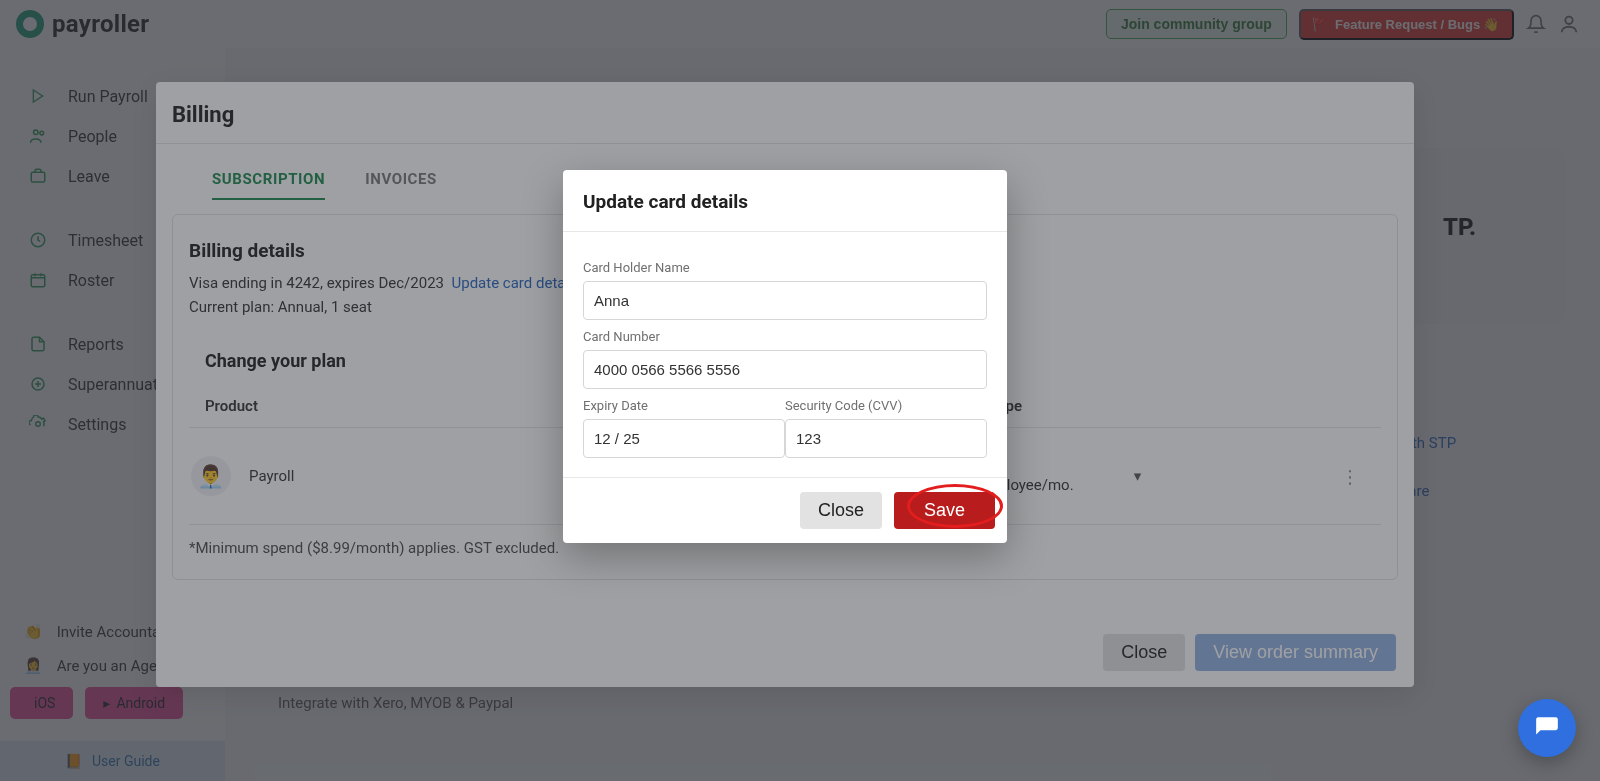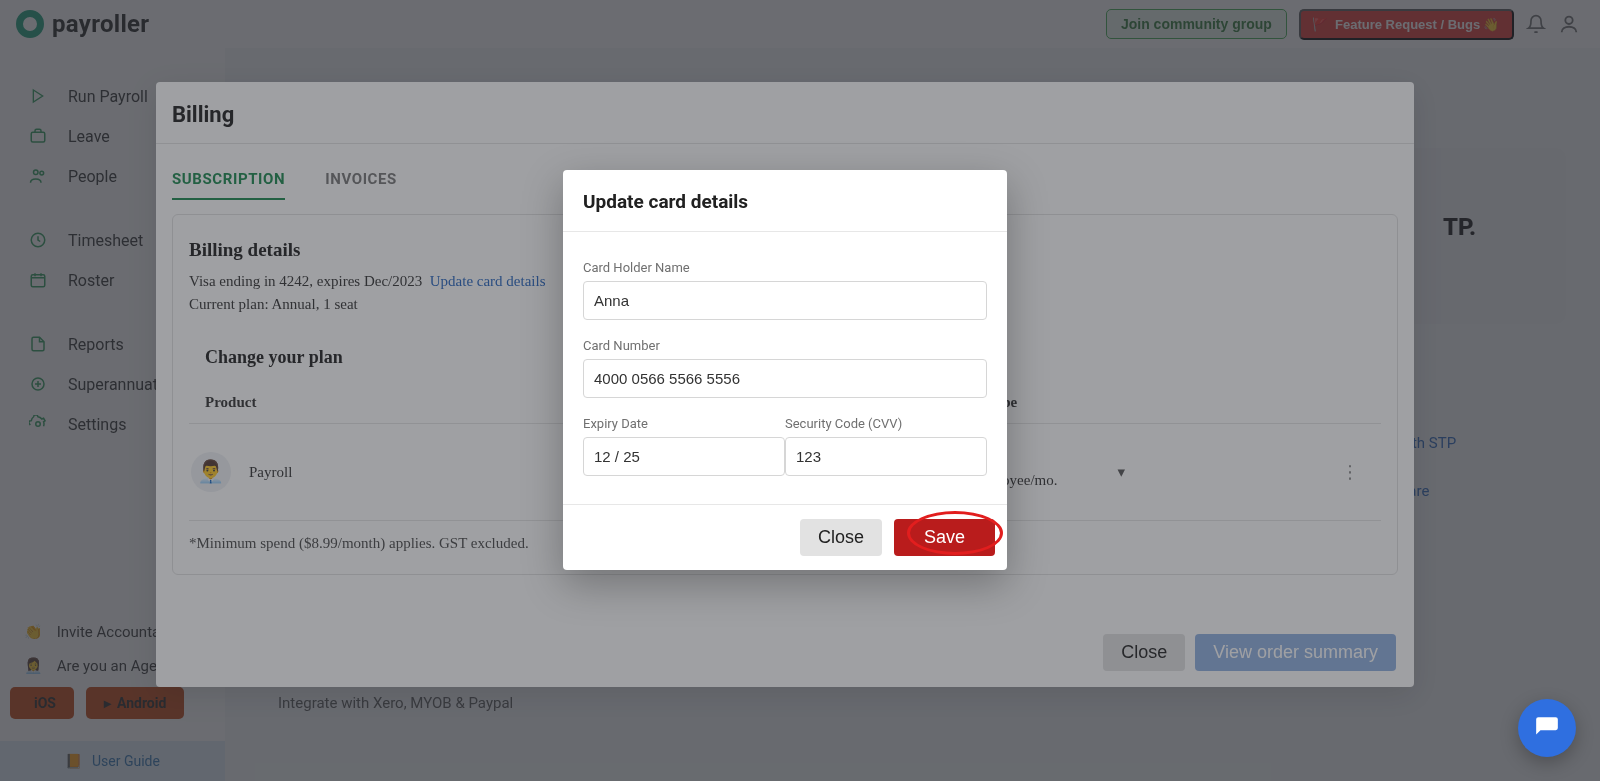--- a/index.html
+++ b/index.html
@@ -16,42 +16,42 @@
   .hdr-ico { color:#666; font-size:20px; display:flex; align-items:center; }
 
   
   .sidebar { position:absolute; top:48px; left:0; bottom:0; width:225px; background:#fff; display:flex; flex-direction:column; padding-top:28px; }
   .nav-item { display:flex; align-items:center; gap:20px; padding:10px 28px; font-size:16px; color:#2f2f2f; }
   .nav-item .ico { width:20px; height:20px; display:flex; align-items:center; justify-content:center; color:#2b9a5a; }
   .nav-sep { height:24px; }
   .sidebar-lower { margin-top:auto; padding:14px 10px 12px; }
   .lower-link { display:flex; align-items:center; gap:14px; padding:8px 14px; font-size:15px; color:#333; }
   .app-btns { display:flex; gap:12px; padding:4px 0 10px; }
-  .app-btn { background:#c2410c; color:#222; font-weight:700; font-size:14px; padding:8px 18px; border-radius:5px; display:flex; align-items:center; gap:6px; }
+  .app-btn { background:#ec4899; color:#222; font-weight:400; font-size:14px; padding:8px 18px; border-radius:5px; display:flex; align-items:center; gap:6px; }
   .user-guide { background:#e2eef7; padding:12px 0; text-align:center; font-size:14px; color:#2f74b5; }
   .user-guide .book { margin-right:6px; }
   .addons { position:absolute; left:278px; top:670px; font-size:15px; }
   .addons .t1 { font-weight:700; color:#161616; margin-bottom:6px; }
   .addons .t2 { color:#555; }
 
   
   .rpanel { position:absolute; right:34px; top:148px; width:355px; }
   .rcard { background:#f2f3f5; border-radius:10px; height:176px; }
   .rtitle { position:absolute; top:65px; left:232px; font-size:24px; font-weight:800; color:#111; }
   .rlinks { margin-top:110px; display:flex; flex-direction:column; gap:30px; font-size:15px; }
   .rlinks a { color:#2766c0; text-decoration:none; }
 
   
   .billing-modal { position:absolute; left:156px; top:82px; width:1258px; height:605px; background:#fff; border-radius:4px; box-shadow:0 8px 30px rgba(0,0,0,0.12); }
   .billing-title { padding:20px 24px 16px 16px; font-size:22px; font-weight:700; border-bottom:1px solid #e3e3e3; }
-  .tabs { display:flex; gap:40px; padding:16px 16px 0; font-size:15px; font-weight:700; color:#777; letter-spacing:0.6px; }
+  .tabs { display:flex; gap:40px; padding:16px 16px 0; font-size:15px; font-weight:700; color:#777; letter-spacing:0.6px;margin-left:40px; }
   .tab { padding:10px 0; }
   .tab.active { color:#1b8a4f; border-bottom:2px solid #1b8a4f; }
   .billing-body { padding:14px 16px 0; }
-  .bd-card { border:1px solid #e2e2e2; border-radius:6px; padding:24px 16px 22px;font-family:Liberation Serif, serif; }
+  .bd-card { border:1px solid #e2e2e2; border-radius:6px; padding:24px 16px 22px; }
   .bd-h { font-size:19px; font-weight:700; margin-bottom:12px; }
   .bd-line { font-size:15px; color:#333; margin-bottom:6px; }
   .bd-line a { color:#2766c0; text-decoration:none; }
   .bd-h2 { font-size:18px; font-weight:700; margin:34px 16px 14px; }
   .ptable { width:100%; border-collapse:collapse; font-size:15px; color:#333; }
   .ptable thead td { font-weight:600; padding:12px 0; border-bottom:1px solid #e5e5e5; }
   .ptable tbody td { padding:28px 0; border-bottom:1px solid #e5e5e5; vertical-align:middle; }
   .product-cell { display:flex; align-items:center; gap:18px; padding-left:2px; }
   .p-avatar { width:40px; height:40px; border-radius:50%; background:#eef1f4; display:flex; align-items:center; justify-content:center; font-size:22px; }
   .subtype { display:flex; align-items:center; gap:60px; }
@@ -64,21 +64,21 @@
   .btn-blue-soft { background:#8fb0e0; color:#fff; }
   .btn-blue { background:#b91c1c; color:#fff; }
 
   
   .backdrop { position:absolute; inset:0; background:rgba(45,49,54,0.46); }
 
   
   .card-modal { position:absolute; left:563px; top:170px; width:444px; background:#fff; border-radius:4px; box-shadow:0 14px 40px rgba(0,0,0,0.28); }
   .cm-title { font-size:19px; font-weight:700; padding:20px 20px 18px; border-bottom:1px solid #e7e7e7; }
   .cm-body { padding:28px 20px 10px; }
-  .fld { margin-bottom:18px; }
+  .fld { margin-bottom:9px; }
   .fld-row { display:flex; gap:0; }
   .fld-row .fld { flex:1; }
   .lbl { font-size:13px; color:#707070; margin-bottom:6px; display:block; }
   .inp { width:100%; border:1px solid #d6d6d6; border-radius:4px; padding:10px 10px; font-size:15px; color:#333; }
   .cm-foot { border-top:1px solid #e7e7e7; padding:14px 12px 14px; display:flex; justify-content:flex-end; gap:12px; position:relative; }
   .ring { position:absolute; right:4px; top:6px; width:96px; height:44px; border:3px solid #e21e1e; border-radius:50%; pointer-events:none; }
 
   
   .chat { position:absolute; right:24px; bottom:24px; width:58px; height:58px; border-radius:50%; background:#2f6fe0; display:flex; align-items:center; justify-content:center; color:#fff; box-shadow:0 6px 18px rgba(0,0,0,0.25); font-size:24px; }
 
@@ -118,35 +118,35 @@
     <span class="ico">
         <svg width="16" height="16" viewBox="0 0 24 24" fill="none" stroke="#2b9a5a" stroke-width="2">
           <polygon points="5 3 19 12 5 21 5 3"></polygon>
         </svg>
       </span>
     <span>Run Payroll</span>
   </div>
   <div class="nav-item">
     <span class="ico">
         <svg width="18" height="18" viewBox="0 0 24 24" fill="none" stroke="#2b9a5a" stroke-width="2">
-          <rect x="3" y="7" width="18" height="13" rx="2"></rect>
-          <path d="M8 7V5a2 2 0 012-2h4a2 2 0 012 2v2"></path>
-        </svg>
-      </span>
-    <span>Leave</span>
-  </div>
-  <div class="nav-item">
-    <span class="ico">
-        <svg width="18" height="18" viewBox="0 0 24 24" fill="none" stroke="#2b9a5a" stroke-width="2">
           <circle cx="9" cy="7" r="3"></circle>
           <circle cx="17" cy="8" r="2.5"></circle>
           <path d="M2 21c0-3 3-5 7-5s7 2 7 5"></path>
         </svg>
       </span>
     <span>People</span>
+  </div>
+  <div class="nav-item">
+    <span class="ico">
+        <svg width="18" height="18" viewBox="0 0 24 24" fill="none" stroke="#2b9a5a" stroke-width="2">
+          <rect x="3" y="7" width="18" height="13" rx="2"></rect>
+          <path d="M8 7V5a2 2 0 012-2h4a2 2 0 012 2v2"></path>
+        </svg>
+      </span>
+    <span>Leave</span>
   </div>
   <div class="nav-sep"></div>
   <div class="nav-item">
     <span class="ico">
         <svg width="18" height="18" viewBox="0 0 24 24" fill="none" stroke="#2b9a5a" stroke-width="2">
           <circle cx="12" cy="12" r="9"></circle>
           <path d="M12 7v5l3 2"></path>
         </svg>
       </span>
     <span>Timesheet</span>

